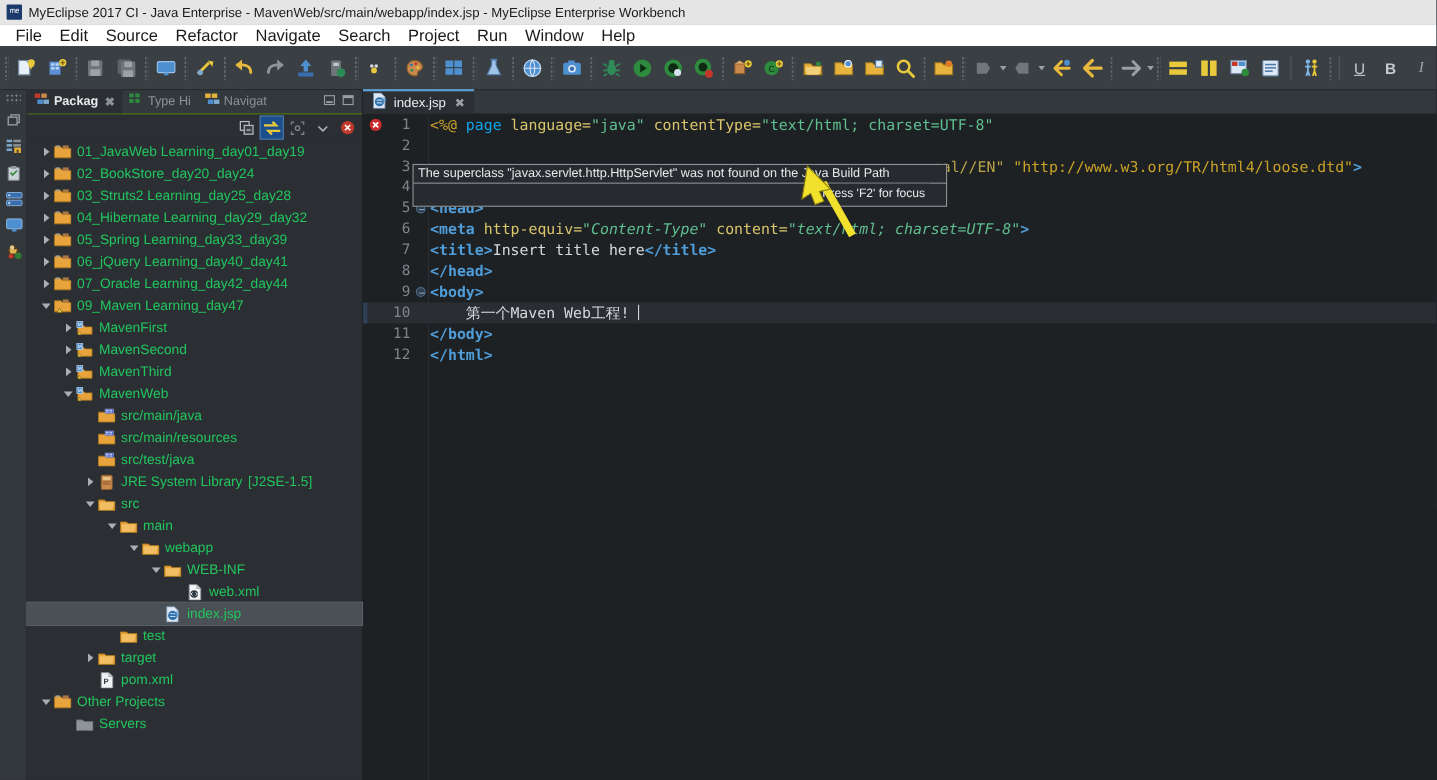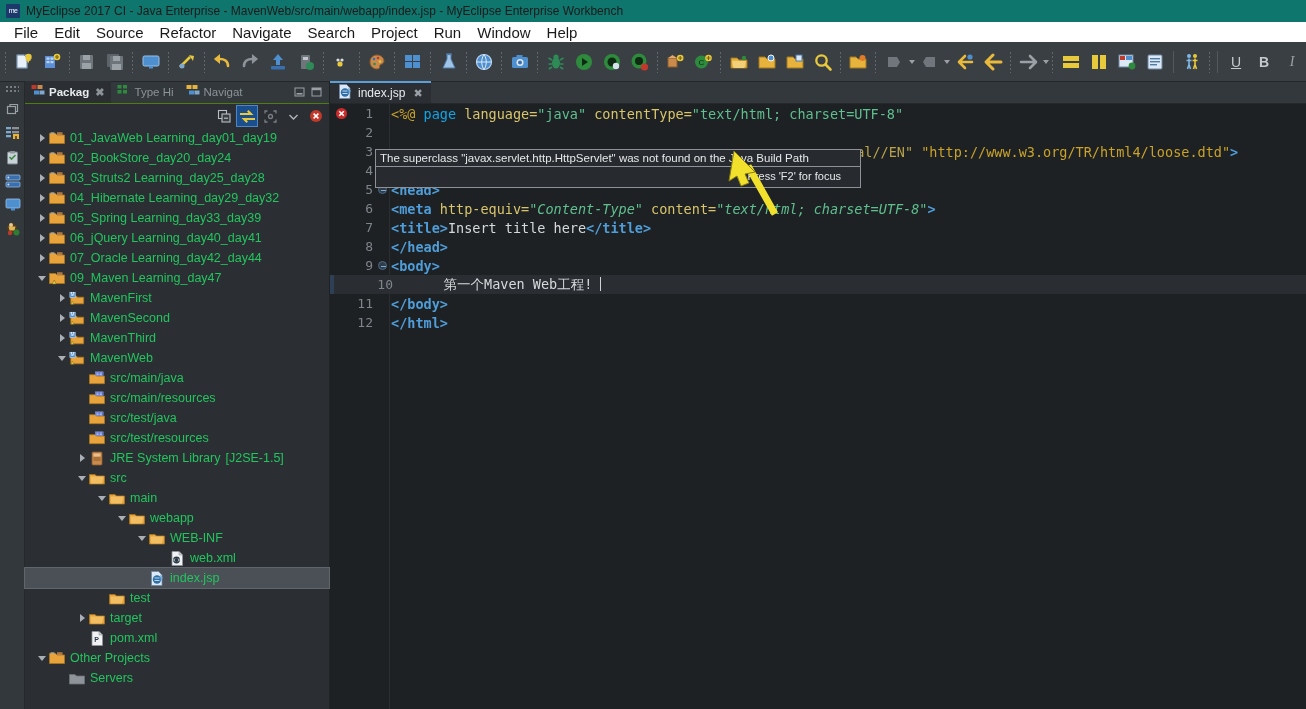--- a/index.html
+++ b/index.html
@@ -7,21 +7,21 @@
     width: 1306px; height: 709px;
     background: #2B2F33;
     font-family: "Liberation Sans", sans-serif;
     overflow: hidden;
   }
   #app { position: relative; width: 1306px; height: 709px; background: #2B2F33; }
 
   
   .titlebar {
     position: absolute; left: 0; top: 0; width: 1306px; height: 22px;
-    background: #0f766e; display: flex; align-items: center; padding-left: 6px;
+    background: #e5e5e5; display: flex; align-items: center; padding-left: 6px;
   }
   .title-logo {
     width: 14px; height: 14px; background: #1B3A6B; color: #fff;
     font-size: 7px; line-height: 14px; text-align: center;
     font-family: "Liberation Sans", sans-serif; letter-spacing: -0.5px;
     margin-right: 6px; border-radius: 1px;
   }
   .title-text { font-size: 12px; color: #1A1A1A; white-space: nowrap; }
 
   
@@ -120,21 +120,21 @@
     background: #2B2F33; color: #E8EAEC; font-size: 12px;
     border-top: 2px solid #5C9FD6;
   }
   .etab .x { color: #9AA0A6; font-size: 11px; margin-left: 3px; }
 
   .code-area { position: relative; height: 605px; background: #1E2124; overflow: hidden; }
   .code-row {
     position: relative; height: 19px; display: flex; align-items: center;
     font-family: "DejaVu Sans Mono", monospace; font-size: 13.5px; white-space: pre;
   }
-  .code-row.current { background: #2A2E32; padding-left: 20px; }
+  .code-row.current { background: #2A2E32; }
   .gutter-err {
     position: absolute; left: 0; width: 22px; height: 19px;
     display: flex; align-items: center; justify-content: center;
   }
   .lnum {
     width: 46px; text-align: right; padding-right: 3px; color: #7E858B;
     font-family: "DejaVu Sans Mono", monospace; font-size: 13px; flex: 0 0 auto;
   }
   .fold { width: 13px; flex: 0 0 auto; display:flex;align-items:center;justify-content:center; }
   .fold-mark {
@@ -837,37 +837,20 @@
                 <rect x="11.2" y="1.2" width="2.5" height="1.2"></rect>
                 <rect x="7.8" y="2.9" width="2.5" height="1"></rect>
                 <rect x="11.2" y="2.9" width="2.5" height="1"></rect>
               </g>
             </svg>
           </div>
           <span class="tlabel">src/test/java</span>
         </div>
         <div class="trow">
           <div class="tw" style="width: 50px;"></div>
-          <div class="arrow"></div>
-          <div class="ticon">
-            <svg width="17" height="14" viewBox="0 0 17 14">
-              <path d="M0.5 3.5h6l1.5 1.5h8.5v8H0.5z" fill="#E8A33C" stroke="#A8761C" stroke-width=".8"></path>
-              <rect x="7" y="0.5" width="8" height="4" fill="#4E63C8" stroke="#9AA8E8" stroke-width=".6"></rect>
-              <g fill="#BBC6F2">
-                <rect x="7.8" y="1.2" width="2.5" height="1.2"></rect>
-                <rect x="11.2" y="1.2" width="2.5" height="1.2"></rect>
-                <rect x="7.8" y="2.9" width="2.5" height="1"></rect>
-                <rect x="11.2" y="2.9" width="2.5" height="1"></rect>
-              </g>
-            </svg>
-          </div>
-          <span class="tlabel">src/test/resources</span>
-        </div>
-        <div class="trow">
-          <div class="tw" style="width: 50px;"></div>
           <div class="arrow">
             <div class="tri-r"></div>
           </div>
           <div class="ticon">
             <svg width="14" height="15" viewBox="0 0 14 15">
               <rect x="2" y="1" width="10" height="13" rx="1" fill="#C98A4B" stroke="#8A5C2E" stroke-width=".8"></rect>
               <rect x="3.5" y="2.5" width="7" height="3" fill="#E8C08C"></rect>
               <rect x="3.5" y="6.5" width="7" height="1" fill="#8A5C2E"></rect>
               <rect x="3.5" y="8.5" width="7" height="1" fill="#8A5C2E"></rect>
             </svg>

